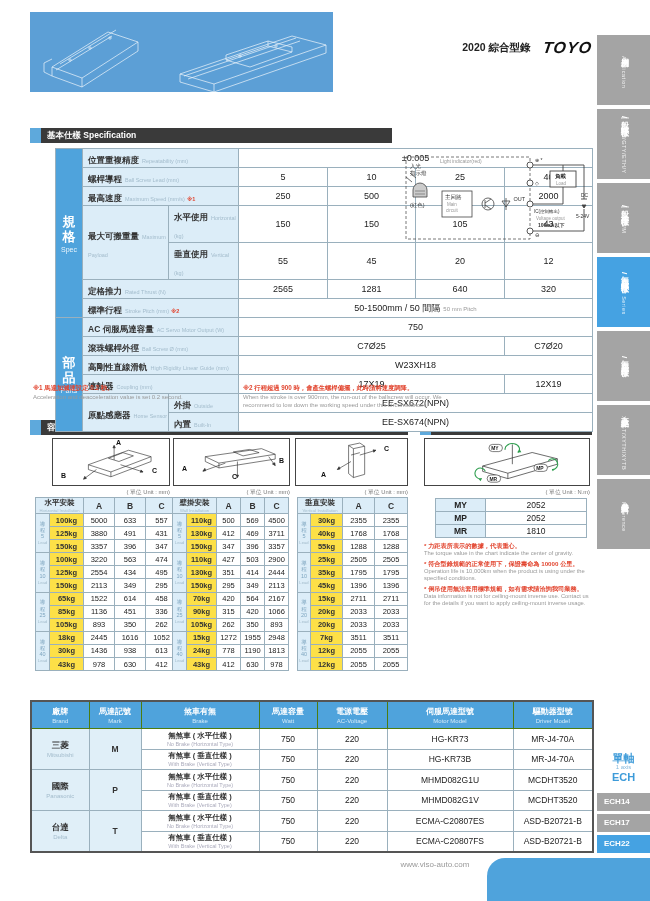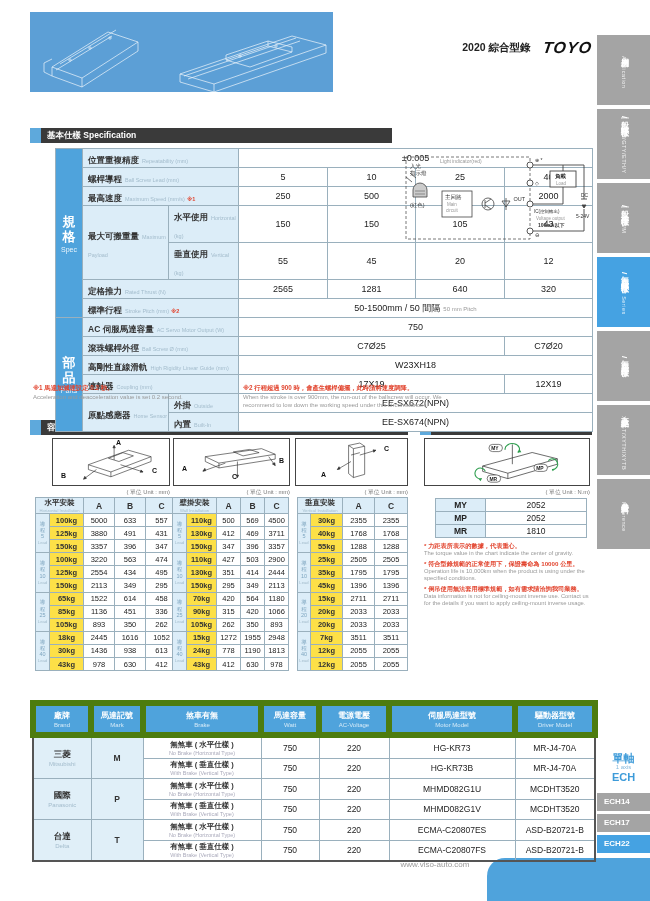--- a/index.html
+++ b/index.html
@@ -73,21 +73,21 @@
   .sm{position:absolute;left:435px;top:498px;width:152px;border-collapse:collapse;border:1px solid #7d8e99;}
   .sm tr{height:12px;}
   .sm td{border:1px solid #9ab0bd;text-align:center;font-size:8.5px;}
   .sm td.k{background:#DCEDF8;font-weight:bold;width:47px;}
   .smnotes{position:absolute;left:424px;top:540px;width:170px;line-height:1.3;}
   .smnotes .zh{font-size:6.2px;color:#E2452F;font-weight:bold;display:block;margin-top:2px;}
   .smnotes .en{font-size:5.8px;color:#999;display:block;}
   
   .mt{position:absolute;left:30px;top:700px;width:562px;border-collapse:collapse;table-layout:fixed;
       border:2px solid #555;}
-  .mt th{background:#4FA3DC;color:#fff;border:6px solid #4d7c0f;height:26px;padding:0;}
+  .mt th{background:#4FA3DC;color:#fff;border:1px solid #4d7c0f;height:26px;padding:0;}
   .mt th .zh{display:block;font-size:8px;font-weight:bold;}
   .mt th .en{display:block;font-size:6px;color:#D6EBF8;font-weight:normal;margin-top:1px;}
   .mt td{border:1px solid #9ab0bd;text-align:center;height:19.5px;padding:0;vertical-align:middle;}
   .mt td.brand{background:#E0EFF8;}
   .mt .bzh{display:block;font-size:8.5px;font-weight:bold;color:#333;}
   .mt .ben{display:block;font-size:6px;color:#A3BCCC;}
   .mt td.markc{background:#E0EFF8;font-size:8.5px;font-weight:bold;color:#333;}
   .mt .brkzh{display:block;font-size:7.5px;font-weight:bold;color:#333;}
   .mt .brken{display:block;font-size:5.5px;color:#AAB;}
   .mt td.num,.mt td.model{font-size:8.5px;color:#222;}
@@ -576,21 +576,21 @@
         <tr>
           <td class="lead" rowspan="3">
             <span class="lch">導</span>
             <span class="lch">程</span>
             <span class="lch">25</span>
             <span class="len">Lead</span>
           </td>
           <td class="kg">70kg</td>
           <td class="num">420</td>
           <td class="num">564</td>
-          <td class="num">1180</td>
+          <td class="num">2167</td>
         </tr>
         <tr>
           <td class="kg">90kg</td>
           <td class="num">315</td>
           <td class="num">420</td>
           <td class="num">1066</td>
         </tr>
         <tr>
           <td class="kg">105kg</td>
           <td class="num">262</td>

